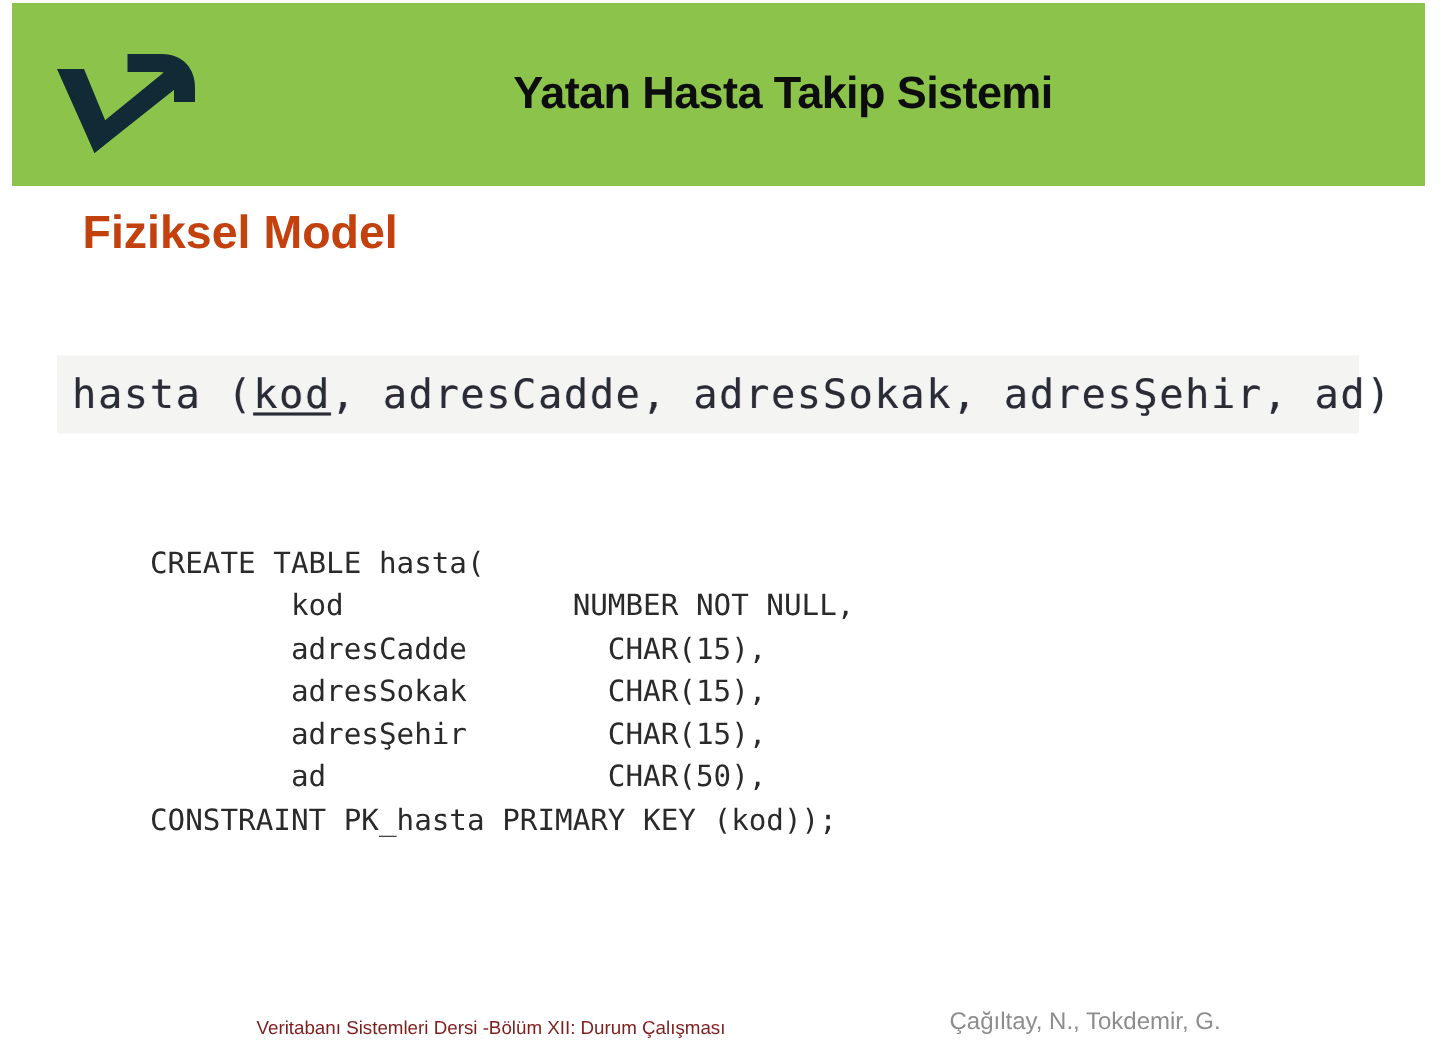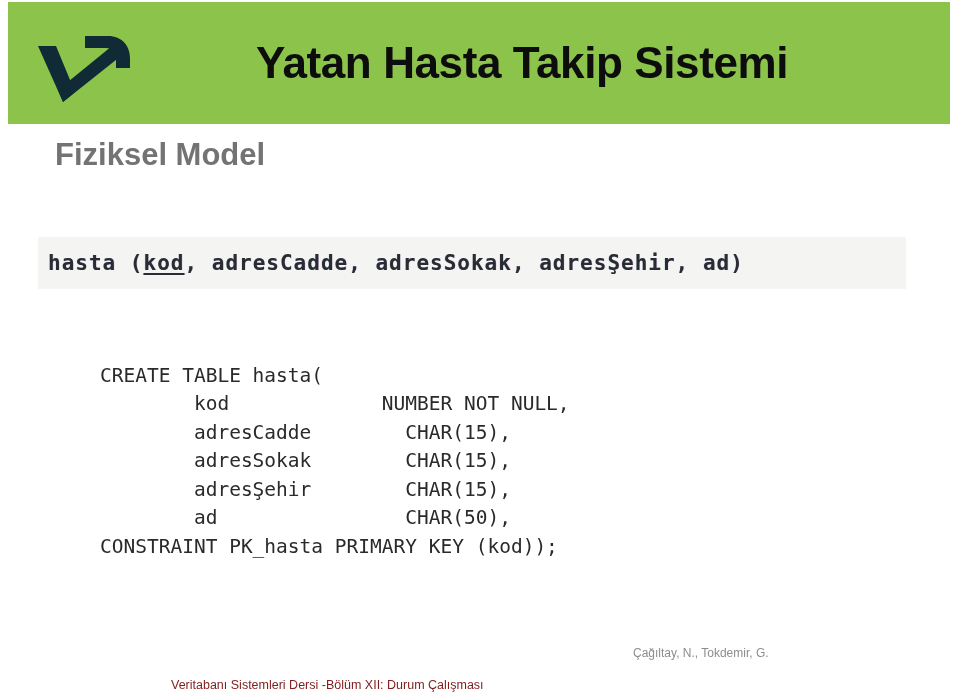--- a/index.html
+++ b/index.html
@@ -43,55 +43,55 @@
     top: 0;
     width: 942px;
     height: 122px;
     display: flex;
     align-items: center;
     justify-content: center;
     padding-left: 86px;
     box-sizing: border-box;
     font-family: "Liberation Sans", sans-serif;
     font-weight: bold;
-    font-size: 44px;
+    font-size: 30px;
     line-height: 1;
     letter-spacing: -0.4px;
     color: #0d0d0d;
     white-space: nowrap;
   }
 
   
   .section-heading {
     position: absolute;
     left: 55px;
     top: 138px;
     font-family: "Liberation Sans", sans-serif;
     font-weight: bold;
     font-size: 31px;
     line-height: 1.1;
-    color: #737373;
+    color: #c2410c;
     white-space: nowrap;
   }
 
   
   .schema-band {
     position: absolute;
     left: 38px;
     top: 237px;
     width: 868px;
     height: 52px;
     background: #f4f4f2;
     display: flex;
     align-items: center;
   }
   .schema-text {
     font-family: "DejaVu Sans Mono", "Liberation Mono", monospace;
-    font-weight: bold;
-    font-size: 21px;
+    font-weight: normal;
+    font-size: 27px;
     line-height: 1;
     letter-spacing: 1.0px;
     color: #2b2b33;
     white-space: pre;
     padding-left: 10px;
     text-shadow: 0.4px 0 rgba(120,60,160,0.25), -0.4px 0 rgba(40,140,160,0.22);
   }
   .schema-text .pk {
     text-decoration: underline;
     text-underline-offset: 3px;
@@ -117,23 +117,23 @@
     top: 679px;
     font-family: "Liberation Sans", sans-serif;
     font-size: 12.5px;
     line-height: 1;
     color: #7f1d1d;
     white-space: nowrap;
   }
   .footer-right {
     position: absolute;
     left: 633px;
-    top: 647px;
+    top: 674px;
     font-family: "Liberation Sans", sans-serif;
-    font-size: 12px;
+    font-size: 16px;
     line-height: 1;
     color: #8d8d8d;
     white-space: nowrap;
   }
 </style>
 </head>
 <body>
 
 <div class="banner">
 

